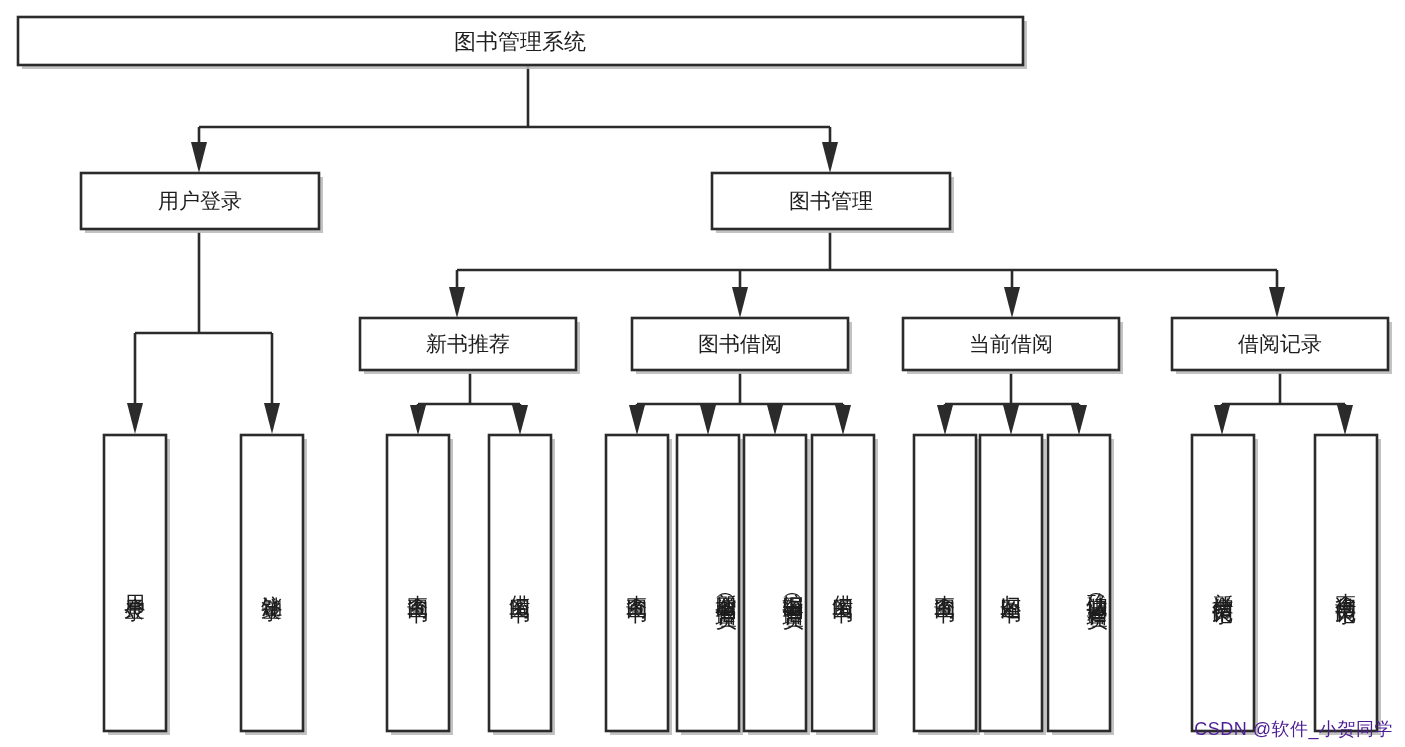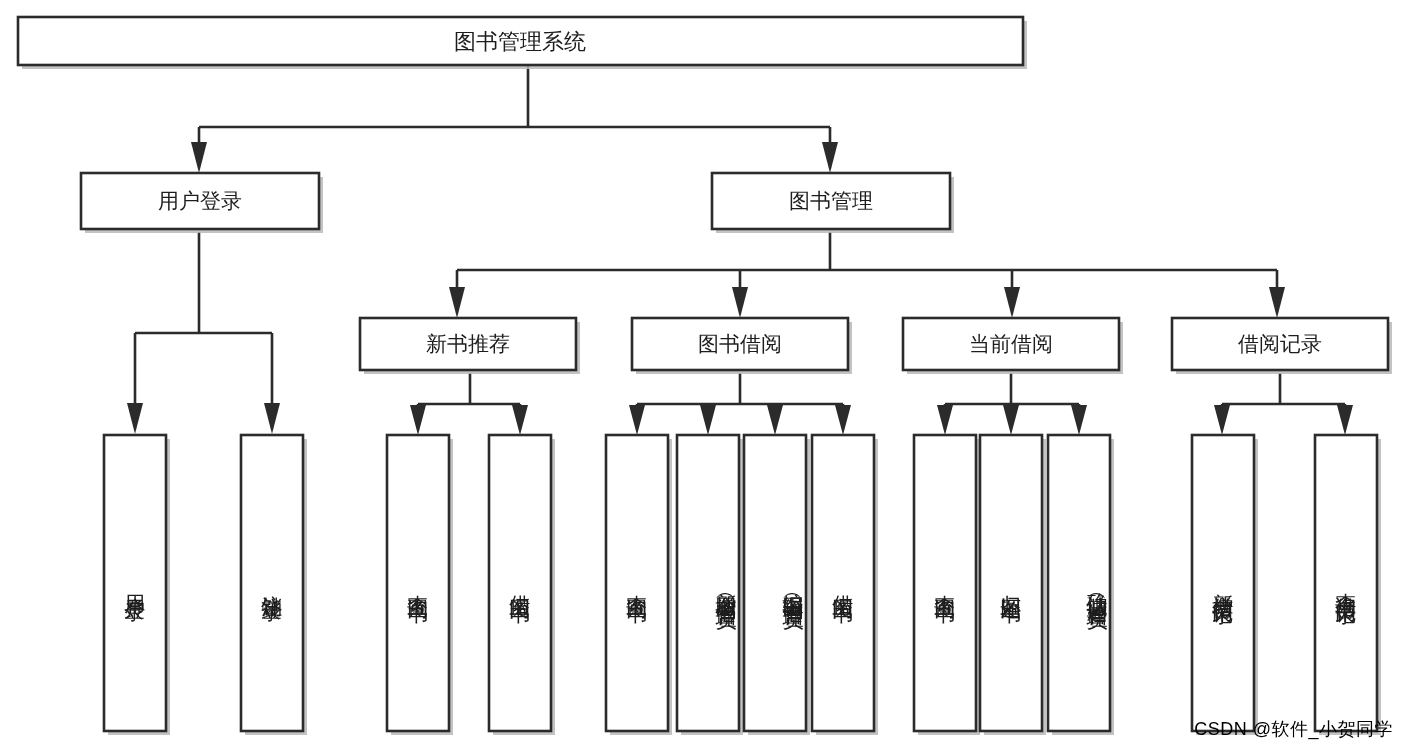--- a/index.html
+++ b/index.html
@@ -75,21 +75,21 @@
     display: flex;
     align-items: center;
     justify-content: center;
   }
   .watermark {
     position: absolute;
     right: 12px;
     bottom: 6px;
     font-family: "Liberation Sans", "DejaVu Sans", sans-serif;
     font-size: 18px;
-    color: #000000;
+    color: #4c1d95;
     letter-spacing: 0.5px;
     user-select: none;
   }
 </style>
 </head>
 <body>
 
 <div id="diagram-root">
 
   <svg id="tree-svg" viewBox="0 0 1405 747">

